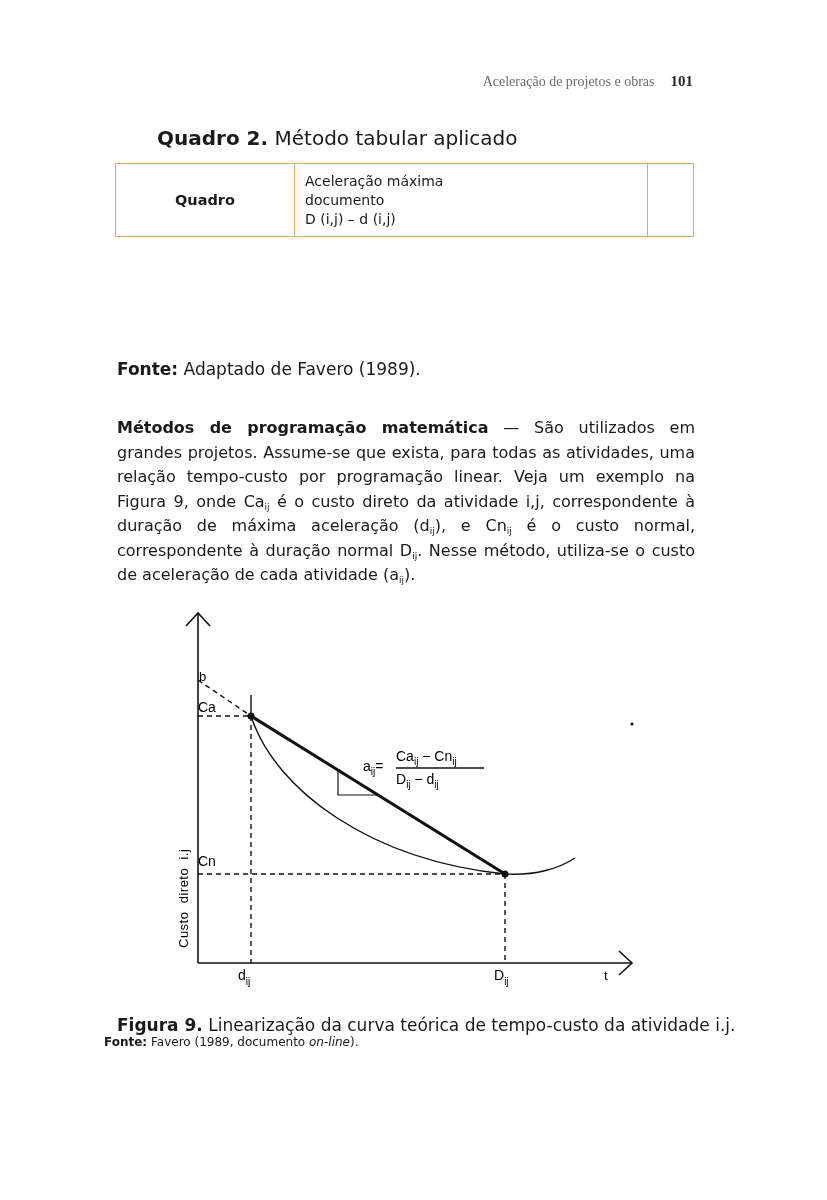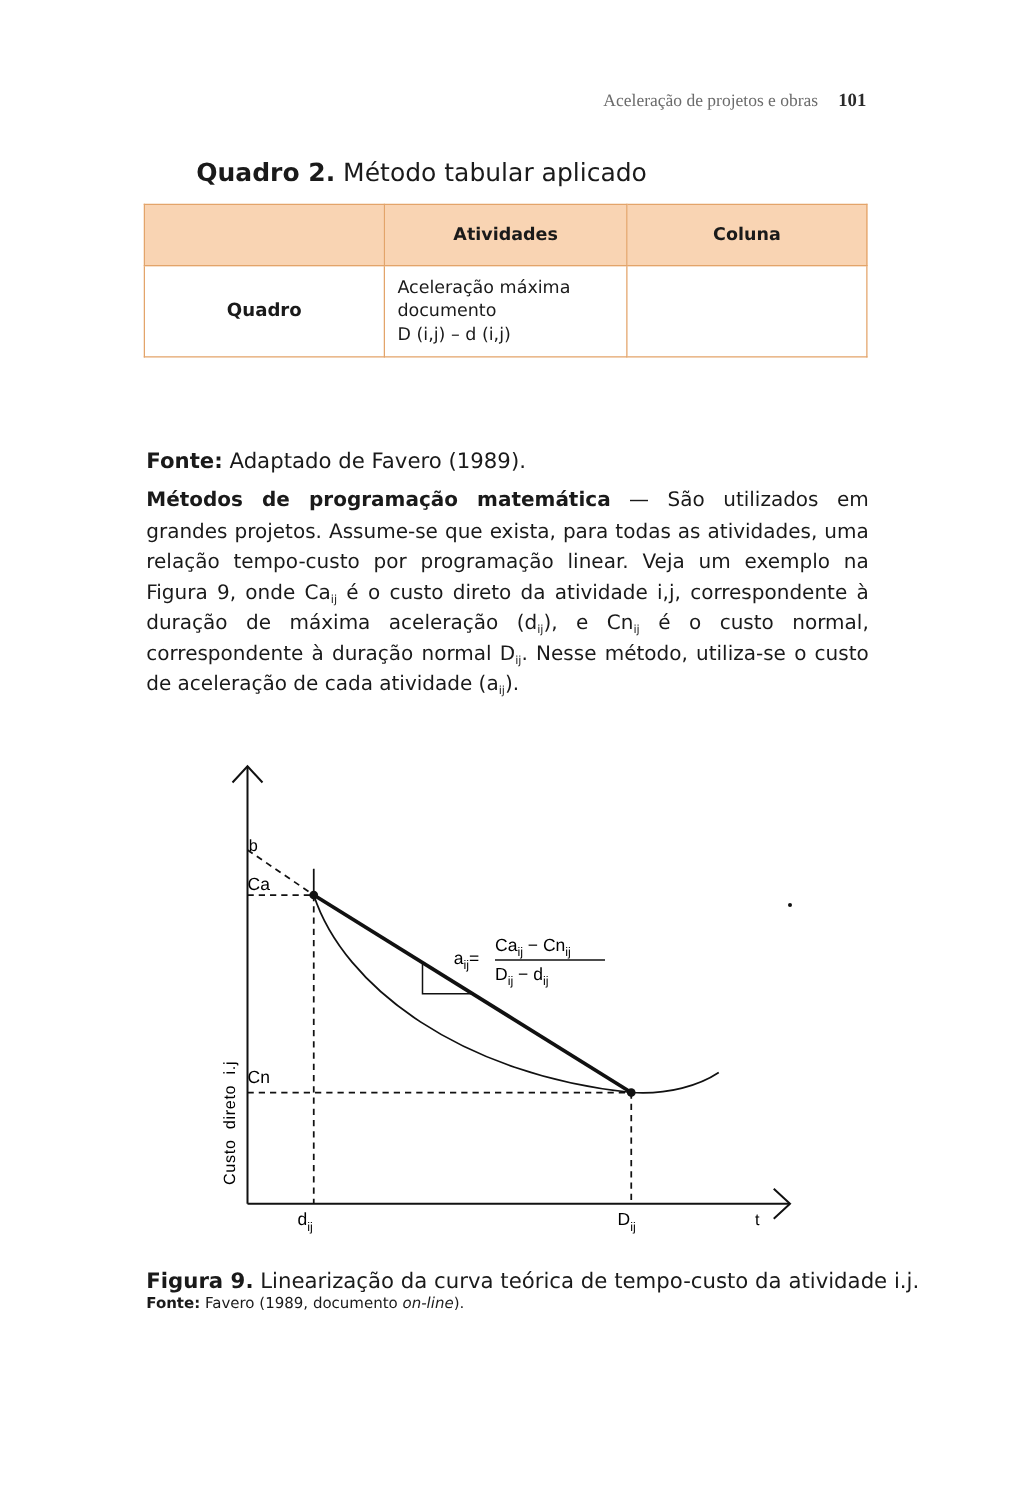--- a/index.html
+++ b/index.html
@@ -9,48 +9,43 @@
   .quadro-title { position:absolute; top:126px; left:117px; font-size:20px; color:#1a1a1a;margin-left:40px; }
   .quadro-title b { font-weight:bold; }
   table.quadro { position:absolute; top:163px; left:115px; width:579px; border-collapse:collapse; font-size:14px; }
   table.quadro td, table.quadro th { border:1px solid #e3a46a; vertical-align:middle; }
   table.quadro th { background:#f9d4b3; height:46px; font-weight:bold; text-align:center; }
   table.quadro td { padding:6px 10px; line-height:19px; }
   table.quadro td.rowhead { text-align:center; font-weight:bold; font-size:14.5px; }
   .c1 { width:171px; } .c2 { width:173px; } .c3 { width:171px; }
   .fonte { position:absolute; left:117px; font-size:17px; color:#1a1a1a; }
   .fonte b { font-weight:bold; }
-  .para { position:absolute; top:388px; left:117px; width:578px; font-size:16px; line-height:24.5px; text-align:justify; color:#1a1a1a; }
+  .para { position:absolute; top:416px; left:117px; width:578px; font-size:16px; line-height:24.5px; text-align:justify; color:#1a1a1a; }
   .para b { font-weight:bold; }
   .para sub { font-size:9px; vertical-align:-3px; line-height:0; }
   .figure { position:absolute; left:160px; top:600px; width:490px; height:400px; }
   .caption { position:absolute; top:1015px; left:117px; font-size:17px; color:#1a1a1a; }
   .caption b { font-weight:bold; }
-  .caption2 { position:absolute; top:1035px; left:117px; font-size:12px; }
+  .caption2 { position:absolute; top:1035px; left:104px; font-size:12px; }
   .caption2 i { font-style:italic; }
 </style>
 </head>
 <body>
 
 <div class="running-head">
   <span>Aceleração de projetos e obras</span>
   <span class="page-num">101</span>
 </div>
 
 <div class="quadro-title">
   <b>Quadro 2.</b><span> Método tabular aplicado</span>
 </div>
 
 <table class="quadro">
   <tbody>
-      <tr>
-    <th class="c1"></th>
-    <th class="c2">Atividades</th>
-    <th class="c3">Coluna</th>
-  </tr>
   <tr style="height:73px">
     <td class="rowhead">Quadro</td>
     <td>
       <div>Aceleração máxima</div>
       <div>documento</div>
       <div>D (i,j) – d (i,j)</div>
     </td>
     <td></td>
   </tr>
 </tbody>

